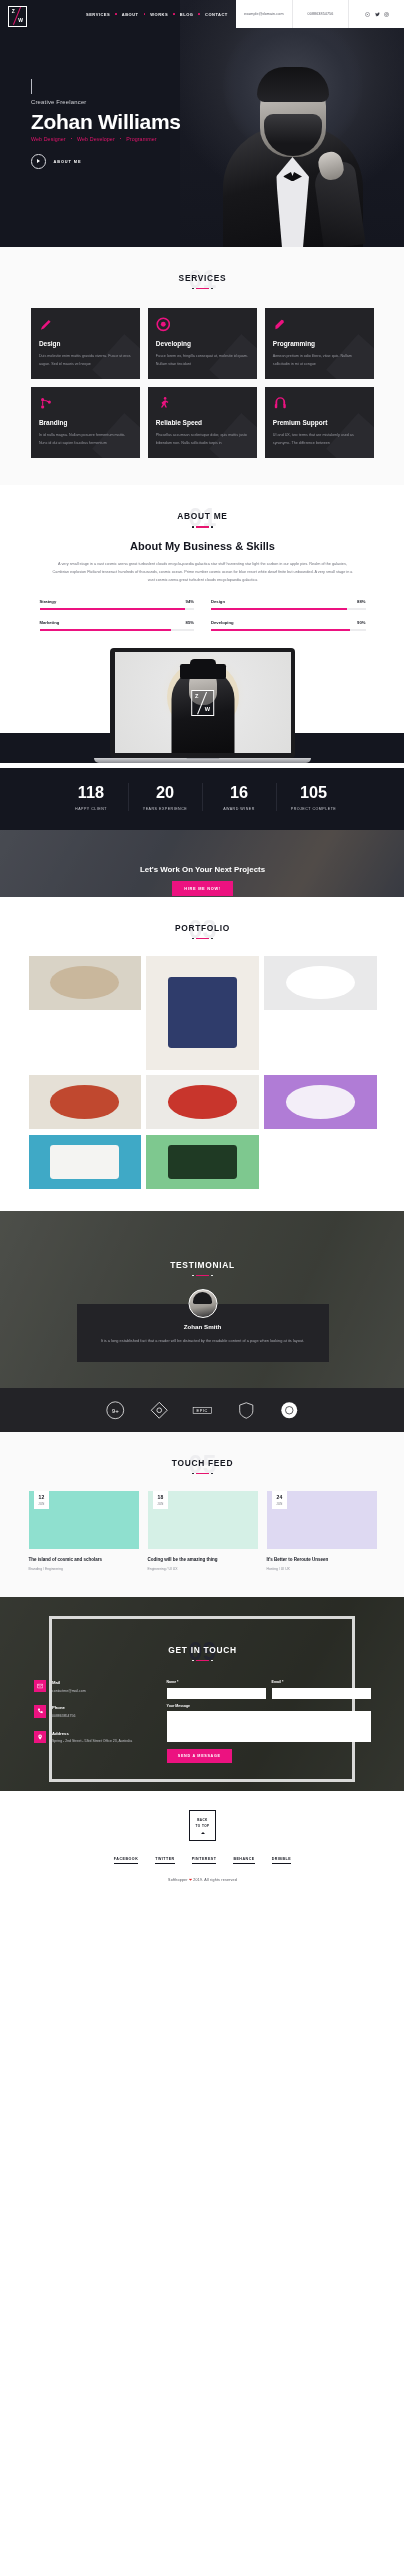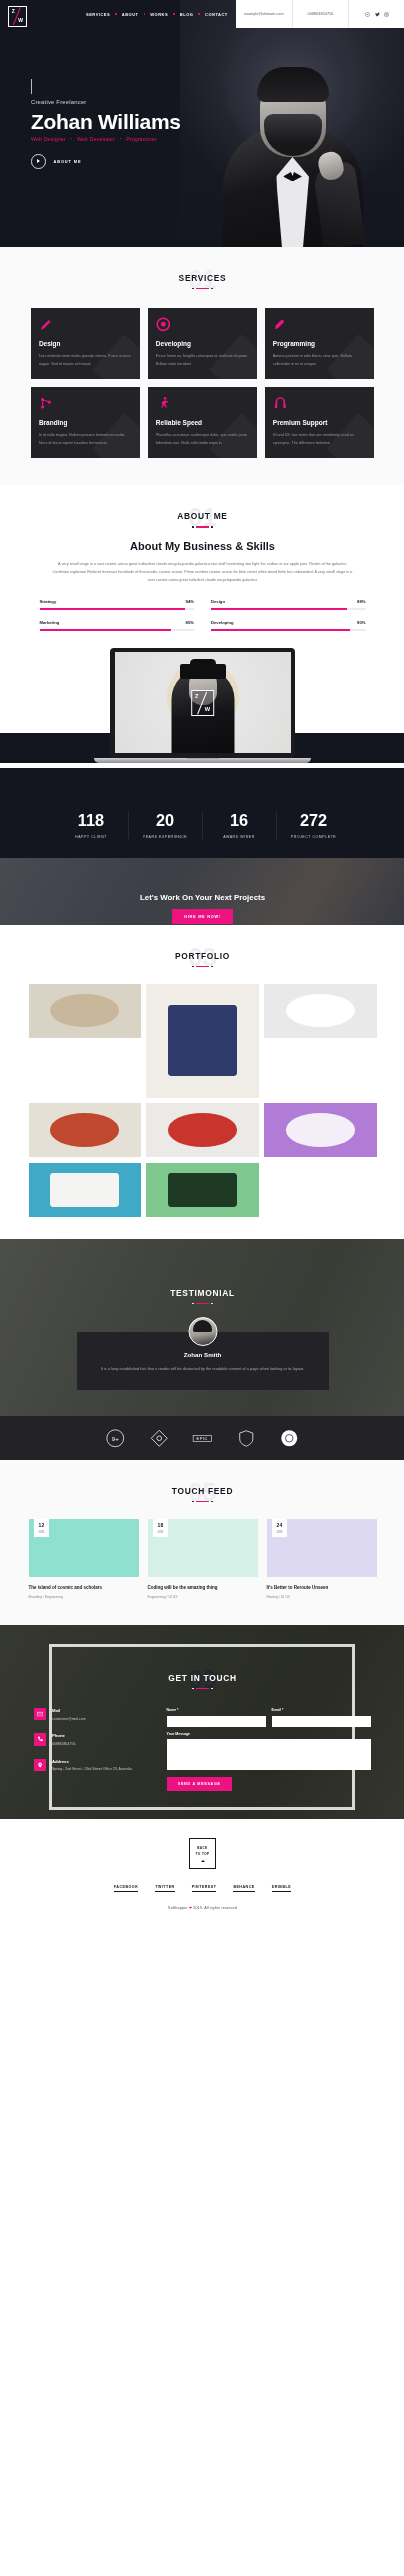--- a/index.html
+++ b/index.html
@@ -249,21 +249,21 @@
     content:""; position:absolute; left:50%; top:0; transform:translateX(-50%);
     width:33px; height:1.7px; background:#a5a7ad; border-radius:0 0 2.2px 2.2px;
   }
 
   
   .counters {
     background:#14161f; padding:14.6px 0 19px;
     display:flex; justify-content:center;
   }
   .cnt {
-    width:74px; text-align:center; border-right:0.6px solid #272934;margin-top:28px;
+    width:74px; text-align:center; border-right:0.6px solid #272934;
   }
   .cnt:last-child { border-right:0; }
   .cnt b { display:block; color:#fff; font-size:16.3px; font-weight:bold; line-height:1.15; }
   .cnt span {
     display:block; color:#c9cad1; font-size:3.6px; letter-spacing:0.5px;
     margin-top:5px; text-transform:uppercase;
   }
 
   
   .cta {
@@ -625,21 +625,21 @@
     </div>
     <div class="cnt">
       <b>20</b>
       <span>YEARS EXPERIENCE</span>
     </div>
     <div class="cnt">
       <b>16</b>
       <span>AWARD WINER</span>
     </div>
     <div class="cnt">
-      <b>272</b>
+      <b>105</b>
       <span>PROJECT COMPLETE</span>
     </div>
   </section>
 
   <section class="cta">
     <h3>Let's Work On Your Next Projects</h3>
     <button class="btn-pink">HIRE ME NOW!</button>
   </section>
 
   <section class="sec portfolio">

